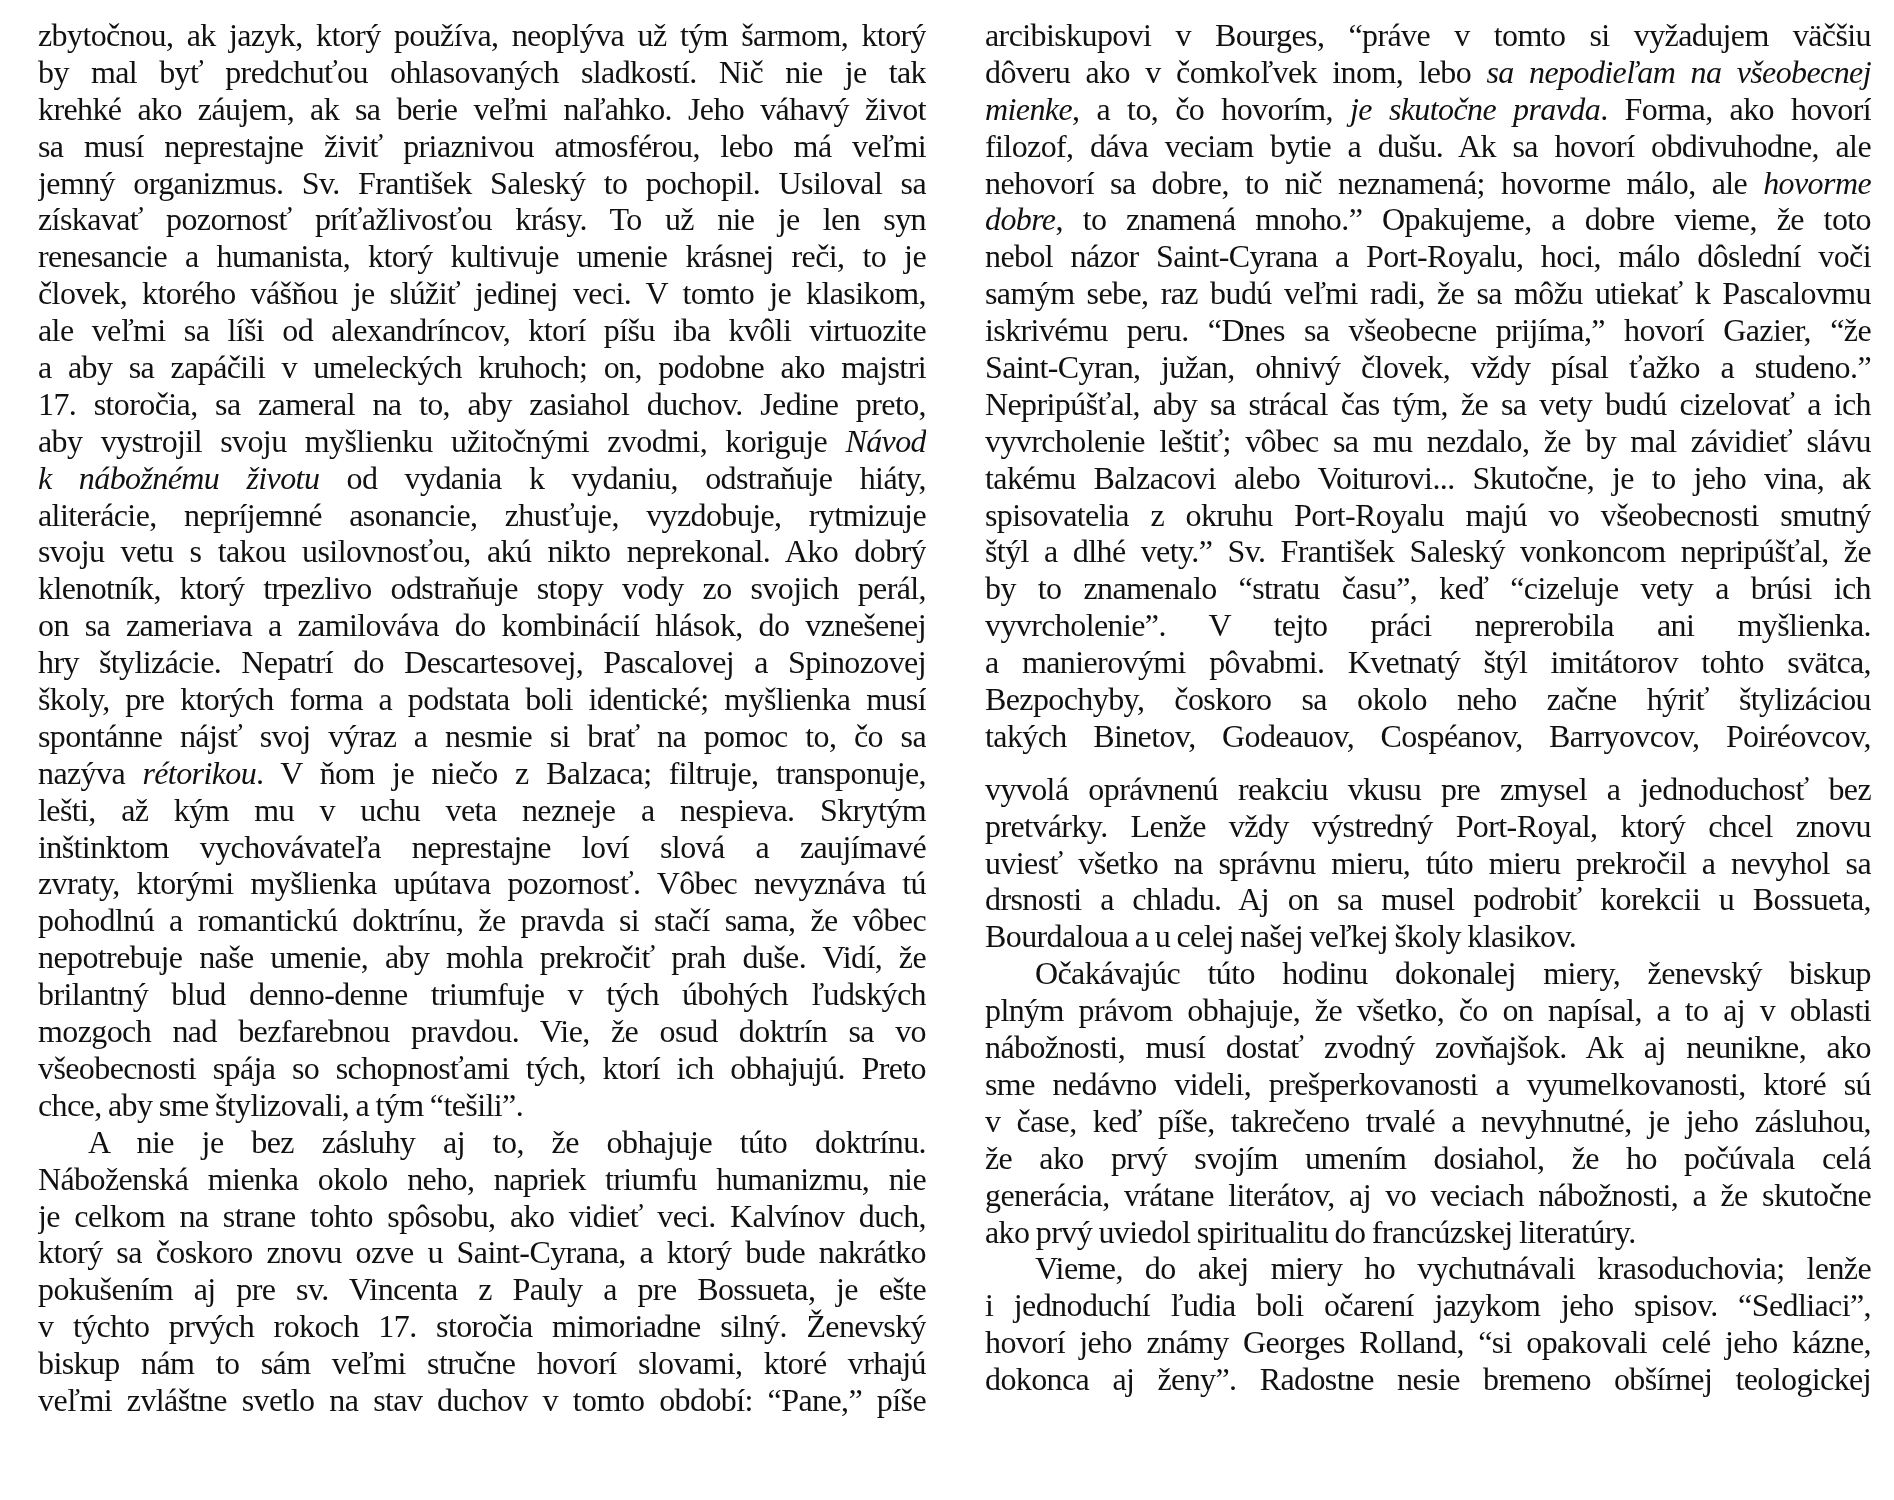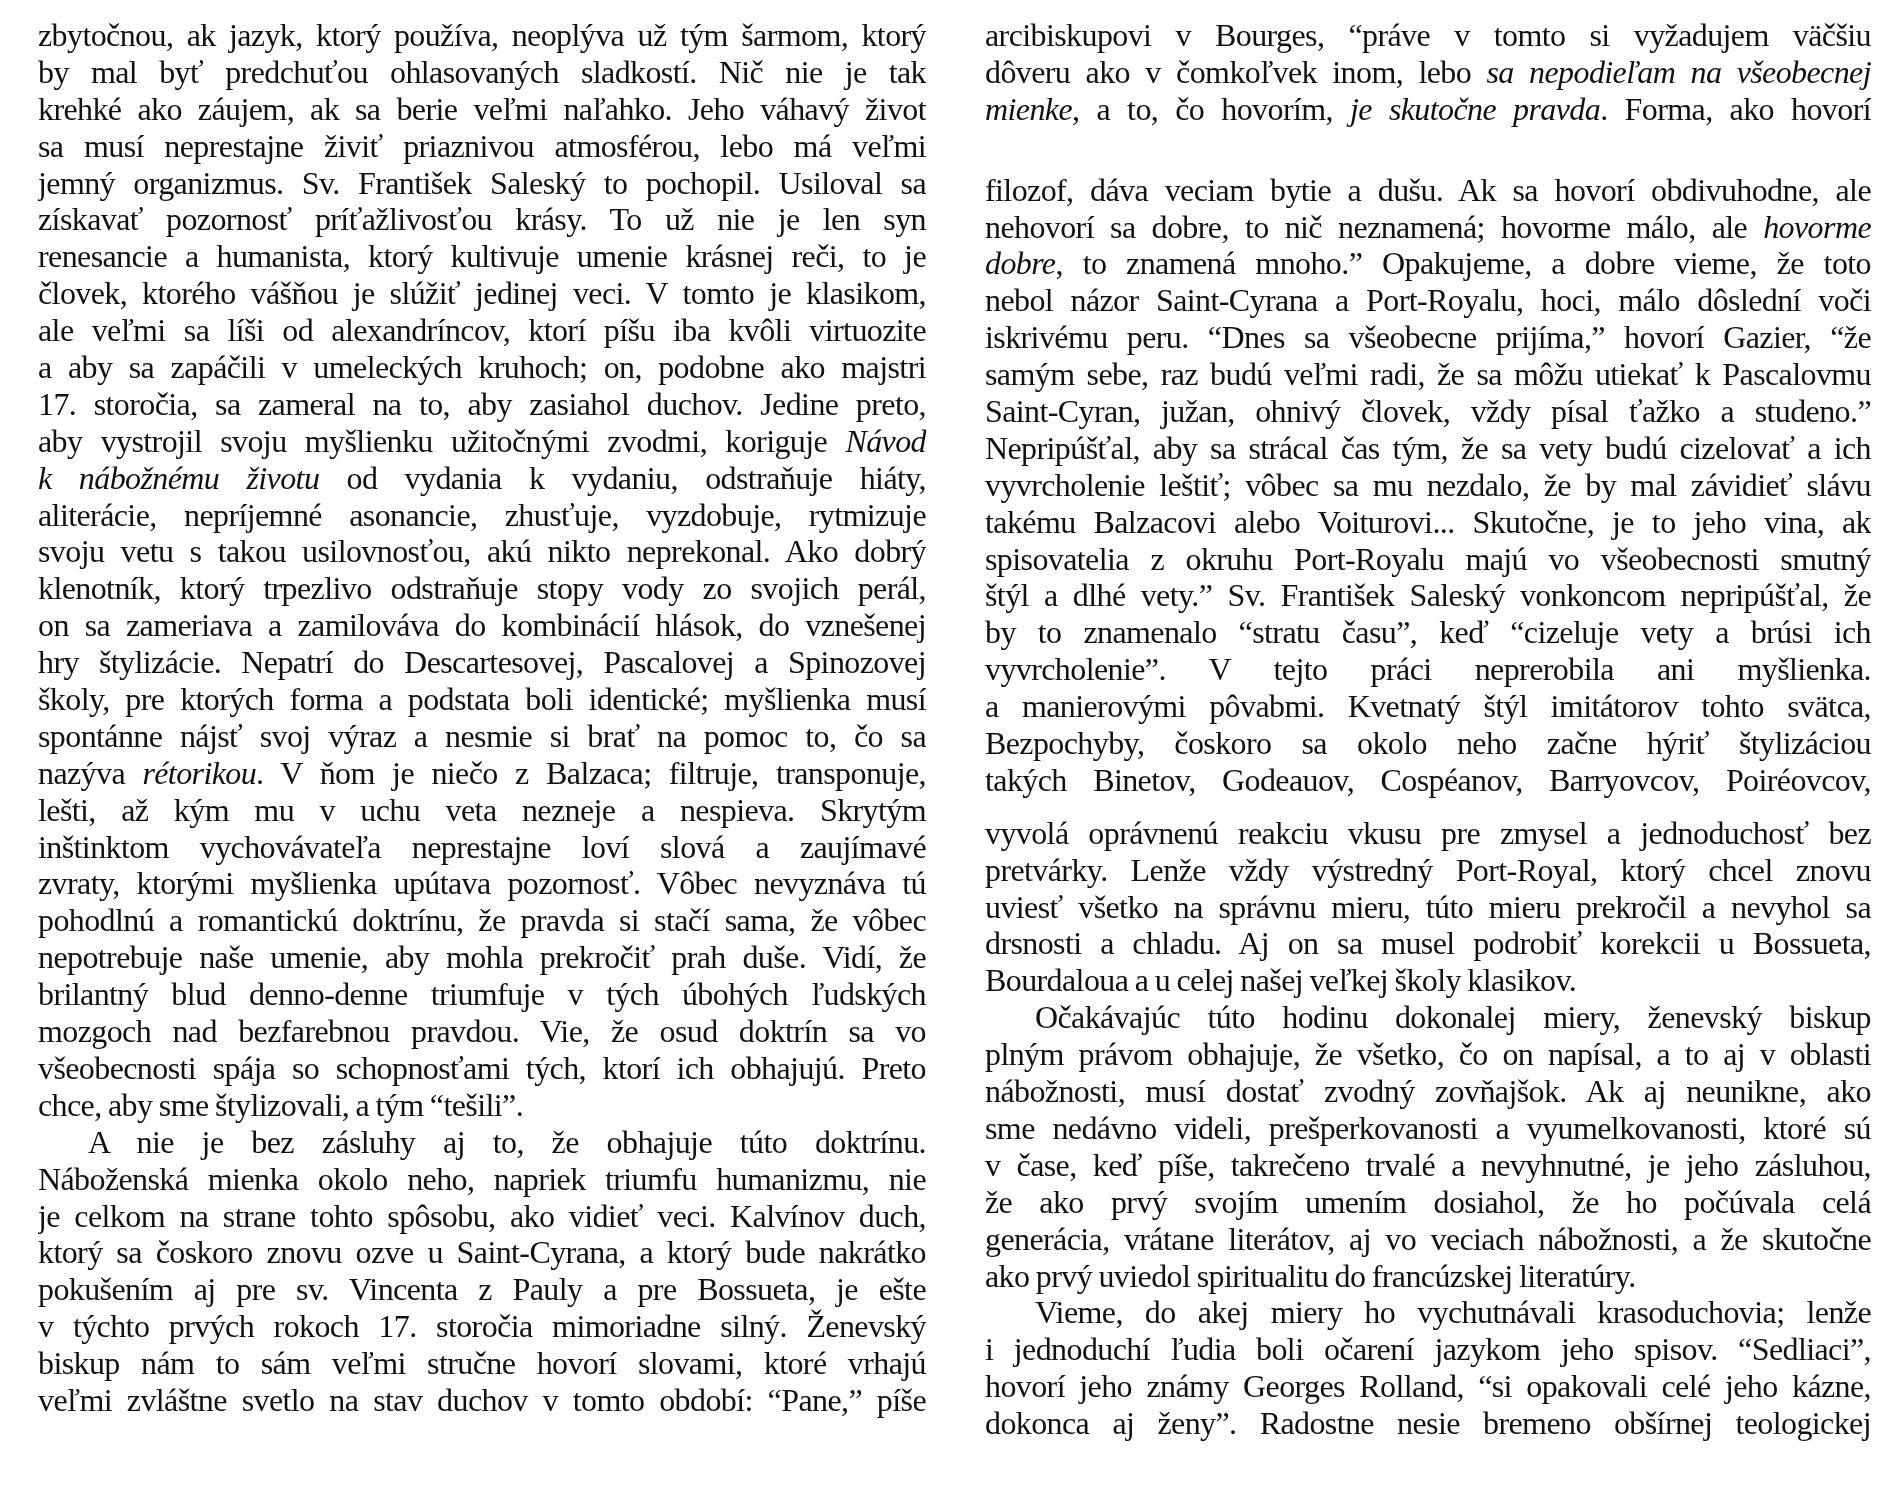--- a/index.html
+++ b/index.html
@@ -54,26 +54,26 @@
       <div class="line" style="white-space: normal; overflow: hidden;"><span>ktorý sa čoskoro znovu ozve u Saint-Cyrana, a ktorý bude nakrátko</span></div>
       <div class="line" style="white-space: normal; overflow: hidden;"><span>pokušením aj pre sv. Vincenta z Pauly a pre Bossueta, je ešte</span></div>
       <div class="line" style="white-space: normal; overflow: hidden;"><span>v týchto prvých rokoch 17. storočia mimoriadne silný. Ženevský</span></div>
       <div class="line" style="white-space: normal; overflow: hidden;"><span>biskup nám to sám veľmi stručne hovorí slovami, ktoré vrhajú</span></div>
       <div class="line" style="white-space: normal; overflow: hidden;"><span>veľmi zvláštne svetlo na stav duchov v tomto období: “Pane,” píše</span></div>
     </div>
   <div class="col col-right">
       <div class="line" style="white-space: normal; overflow: hidden;"><span>arcibiskupovi v Bourges, “práve v tomto si vyžadujem väčšiu</span></div>
       <div class="line" style="white-space: normal; overflow: hidden;"><span>dôveru ako v čomkoľvek inom, lebo </span><span class="seg-i">sa nepodieľam na všeobecnej</span></div>
       <div class="line" style="white-space: normal; overflow: hidden;"><span class="seg-i">mienke</span><span>, a to, čo hovorím, </span><span class="seg-i">je skutočne pravda</span><span>. Forma, ako hovorí</span></div>
-      <div class="line" style="white-space: normal; overflow: hidden; margin-top: 44px;"><span>filozof, dáva veciam bytie a dušu. Ak sa hovorí obdivuhodne, ale</span></div>
+      <div class="line" style="white-space: normal; overflow: hidden;"><span>filozof, dáva veciam bytie a dušu. Ak sa hovorí obdivuhodne, ale</span></div>
       <div class="line" style="white-space: normal; overflow: hidden;"><span>nehovorí sa dobre, to nič neznamená; hovorme málo, ale </span><span class="seg-i">hovorme</span></div>
       <div class="line" style="white-space: normal; overflow: hidden;"><span class="seg-i">dobre</span><span>, to znamená mnoho.” Opakujeme, a dobre vieme, že toto</span></div>
       <div class="line" style="white-space: normal; overflow: hidden;"><span>nebol názor Saint-Cyrana a Port-Royalu, hoci, málo dôslední voči</span></div>
+      <div class="line" style="white-space: normal; overflow: hidden;"><span>samým sebe, raz budú veľmi radi, že sa môžu utiekať k Pascalovmu</span></div>
       <div class="line" style="white-space: normal; overflow: hidden;"><span>iskrivému peru. “Dnes sa všeobecne prijíma,” hovorí Gazier, “že</span></div>
-      <div class="line" style="white-space: normal; overflow: hidden;"><span>samým sebe, raz budú veľmi radi, že sa môžu utiekať k Pascalovmu</span></div>
       <div class="line" style="white-space: normal; overflow: hidden;"><span>Saint-Cyran, južan, ohnivý človek, vždy písal ťažko a studeno.”</span></div>
       <div class="line" style="white-space: normal; overflow: hidden;"><span>Nepripúšťal, aby sa strácal čas tým, že sa vety budú cizelovať a ich</span></div>
       <div class="line" style="white-space: normal; overflow: hidden;"><span>vyvrcholenie leštiť; vôbec sa mu nezdalo, že by mal závidieť slávu</span></div>
       <div class="line" style="white-space: normal; overflow: hidden;"><span>takému Balzacovi alebo Voiturovi... Skutočne, je to jeho vina, ak</span></div>
       <div class="line" style="white-space: normal; overflow: hidden;"><span>spisovatelia z okruhu Port-Royalu majú vo všeobecnosti smutný</span></div>
       <div class="line" style="white-space: normal; overflow: hidden;"><span>štýl a dlhé vety.” Sv. František Saleský vonkoncom nepripúšťal, že</span></div>
       <div class="line" style="white-space: normal; overflow: hidden;"><span>by to znamenalo “stratu času”, keď “cizeluje vety a brúsi ich</span></div>
       <div class="line" style="white-space: normal; overflow: hidden;"><span>vyvrcholenie”. V tejto práci neprerobila ani myšlienka.</span></div>
       <div class="line" style="white-space: normal; overflow: hidden;"><span>a manierovými pôvabmi. Kvetnatý štýl imitátorov tohto svätca,</span></div>
       <div class="line" style="white-space: normal; overflow: hidden;"><span>Bezpochyby, čoskoro sa okolo neho začne hýriť štylizáciou</span></div>

